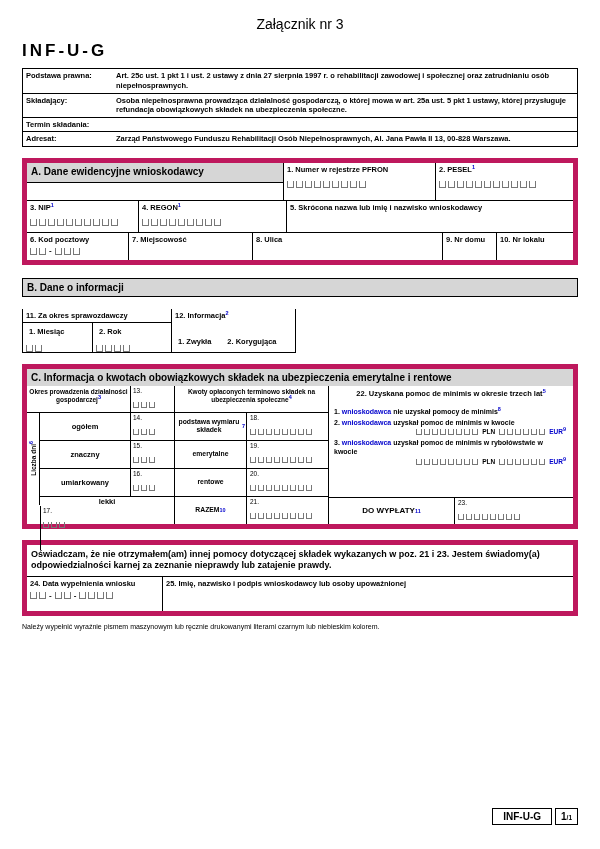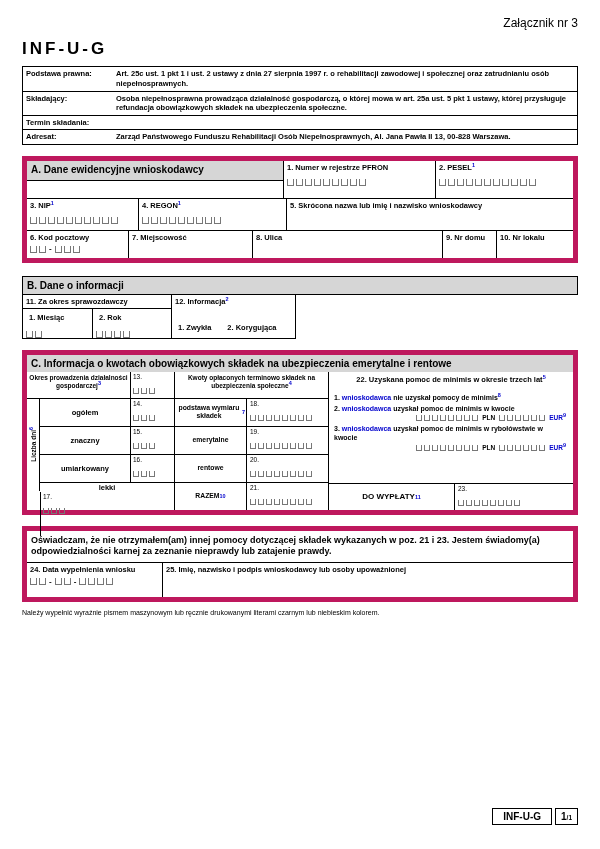--- a/index.html
+++ b/index.html
@@ -8,21 +8,21 @@
     position: relative;
     width: 600px; height: 849px;
     background: #fff;
     font-family: "Liberation Sans", sans-serif;
     color: #000;
     padding: 16px 22px;
     overflow: hidden;
   }
   sup { font-size: 5.5px; color: #0000cc; vertical-align: super; line-height: 0; }
 
-  .attachment { text-align: right; font-size: 12px; margin-bottom: 8px; }
+  .attachment { text-align: center; font-size: 14px; margin-bottom: 8px; }
 
   .title-row { display: flex; gap: 12px; align-items: flex-start; margin-bottom: 7px; }
   .form-code { font-size: 17px; font-weight: bold; letter-spacing: 3px; white-space: nowrap; padding-top: 1px; }
   .form-title { font-size: 8.5px; font-weight: bold; text-align: justify; line-height: 1.25; }
 
   .legal-box { border: 1px solid #000; font-size: 7.5px; font-weight: bold; }
   .legal-row { display: flex; border-bottom: 1px solid #000; }
   .legal-row:last-child { border-bottom: none; }
   .legal-label { width: 90px; flex: 0 0 90px; padding: 2px 3px; }
   .legal-text { flex: 1; padding: 2px 3px; line-height: 1.3; }
@@ -54,21 +54,21 @@
   .w-nip { width: 112px; flex: 0 0 112px; }
   .w-regon { width: 148px; flex: 0 0 148px; }
   .w-kod { width: 102px; flex: 0 0 102px; }
   .w-miejsc { width: 124px; flex: 0 0 124px; }
   .w-ulica { width: 190px; flex: 0 0 190px; }
   .w-nrdomu { width: 54px; flex: 0 0 54px; }
 
   
   .b-block { margin-top: 13px; }
   .b-bar { border: 1px solid #000; }
-  .b-boxes { display: flex; }
+  .b-boxes { display: flex; margin-top: 12px; }
   .box11 { width: 150px; flex: 0 0 150px; border: 1px solid #000; border-top: none; }
   .box12 { width: 124px; flex: 0 0 124px; border: 1px solid #000; border-top: none; border-left: none; display: flex; flex-direction: column; }
   .box11 .f-label, .box12 .f-label { padding: 2px 3px; }
   .b11-sub { display: flex; border-top: 1px solid #000; height: 30px; }
   .b11-cell { padding: 2px 3px; }
   .b11-month { width: 70px; flex: 0 0 70px; border-right: 1px solid #000; }
   .b11-year { flex: 1; }
   .b12-opts { flex: 1; display: flex; align-items: flex-end; gap: 16px; padding: 3px 6px 6px; font-size: 7.5px; font-weight: bold; }
 
   

